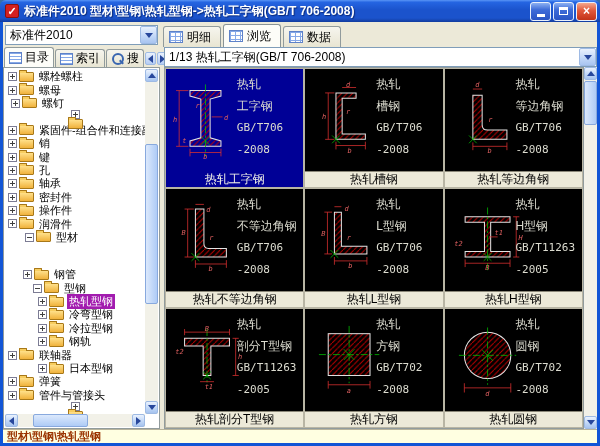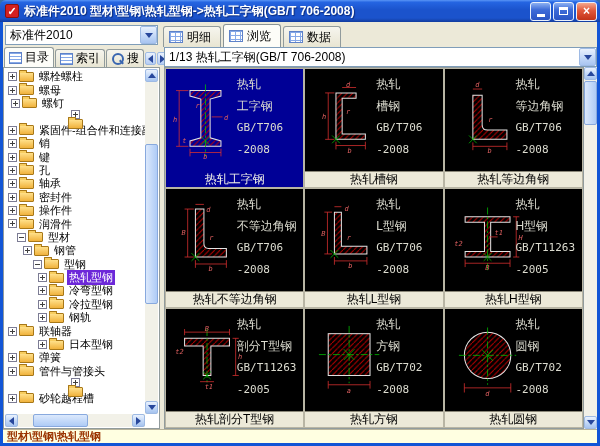--- a/index.html
+++ b/index.html
@@ -66,21 +66,21 @@
   .treeview{position:absolute;top:1px;left:1px;right:14px;bottom:14px;overflow:hidden;padding-top:1px;}
   .titem{display:flex;align-items:center;height:13.4px;font-size:11px;white-space:nowrap;color:#000;}
   .ebox{width:9px;height:9px;border:1px solid #7C7C94;background:#fff;flex:none;position:relative;margin-right:2px;}
   .eh{position:absolute;left:1px;top:3px;width:5px;height:1px;background:#404040;}
   .ev{position:absolute;left:3px;top:1px;width:1px;height:5px;background:#404040;}
   .folder{width:15px;height:10px;background:linear-gradient(180deg,#FFE08A,#F0B23C);border:1px solid #A87818;
     border-radius:1px;position:relative;margin-right:3px;flex:none;}
   .folder::before{content:"";position:absolute;top:-3px;left:-1px;width:6px;height:2px;background:#F7CD60;
     border:1px solid #A87818;border-bottom:none;border-radius:1px 1px 0 0;}
   .tlabel{padding:0 2px;overflow:hidden;}
-  .tlabel.sel{background:#6d28d9;color:#fff;}
+  .tlabel.sel{background:#a21caf;color:#fff;}
 
   
   .vsb{position:absolute;top:1px;right:1px;bottom:14px;width:13px;background:#F2F1E8;}
   .hsb{position:absolute;left:1px;right:14px;bottom:1px;height:13px;background:#F2F1E8;}
   .sbtn{position:absolute;width:13px;height:13px;border:1px solid #9EBAE4;border-radius:2px;
     background:linear-gradient(180deg,#EAF2FE 0%,#BED5F6 60%,#A6C3EF 100%);display:flex;align-items:center;justify-content:center;}
   .thumbv{position:absolute;left:0;width:13px;border:1px solid #88A9DE;border-radius:2px;
     background:linear-gradient(90deg,#DCE9FC,#AECBF6);}
   .thumbh{position:absolute;top:0;height:13px;border:1px solid #88A9DE;border-radius:2px;
     background:linear-gradient(180deg,#DCE9FC,#AECBF6);}
@@ -261,28 +261,28 @@
                 <span class="tlabel">操作件</span>
               </div>
               <div class="titem" style="padding-left: 3px;">
                 <span class="ebox">
                   <span class="eh"></span>
                   <span class="ev"></span>
                 </span>
                 <span class="folder"></span>
                 <span class="tlabel">润滑件</span>
               </div>
-              <div class="titem" style="padding-left: 12px;">
+              <div class="titem" style="padding-left: 20px;">
                 <span class="ebox">
                   <span class="eh"></span>
                 </span>
                 <span class="folder"></span>
                 <span class="tlabel">型材</span>
               </div>
-              <div class="titem" style="padding-left: 18px;">
+              <div class="titem" style="padding-left: 18px; margin-top: 24px;">
                 <span class="ebox">
                   <span class="eh"></span>
                   <span class="ev"></span>
                 </span>
                 <span class="folder"></span>
                 <span class="tlabel">钢管</span>
               </div>
               <div class="titem" style="padding-left: 28px;">
                 <span class="ebox">
                   <span class="eh"></span>

